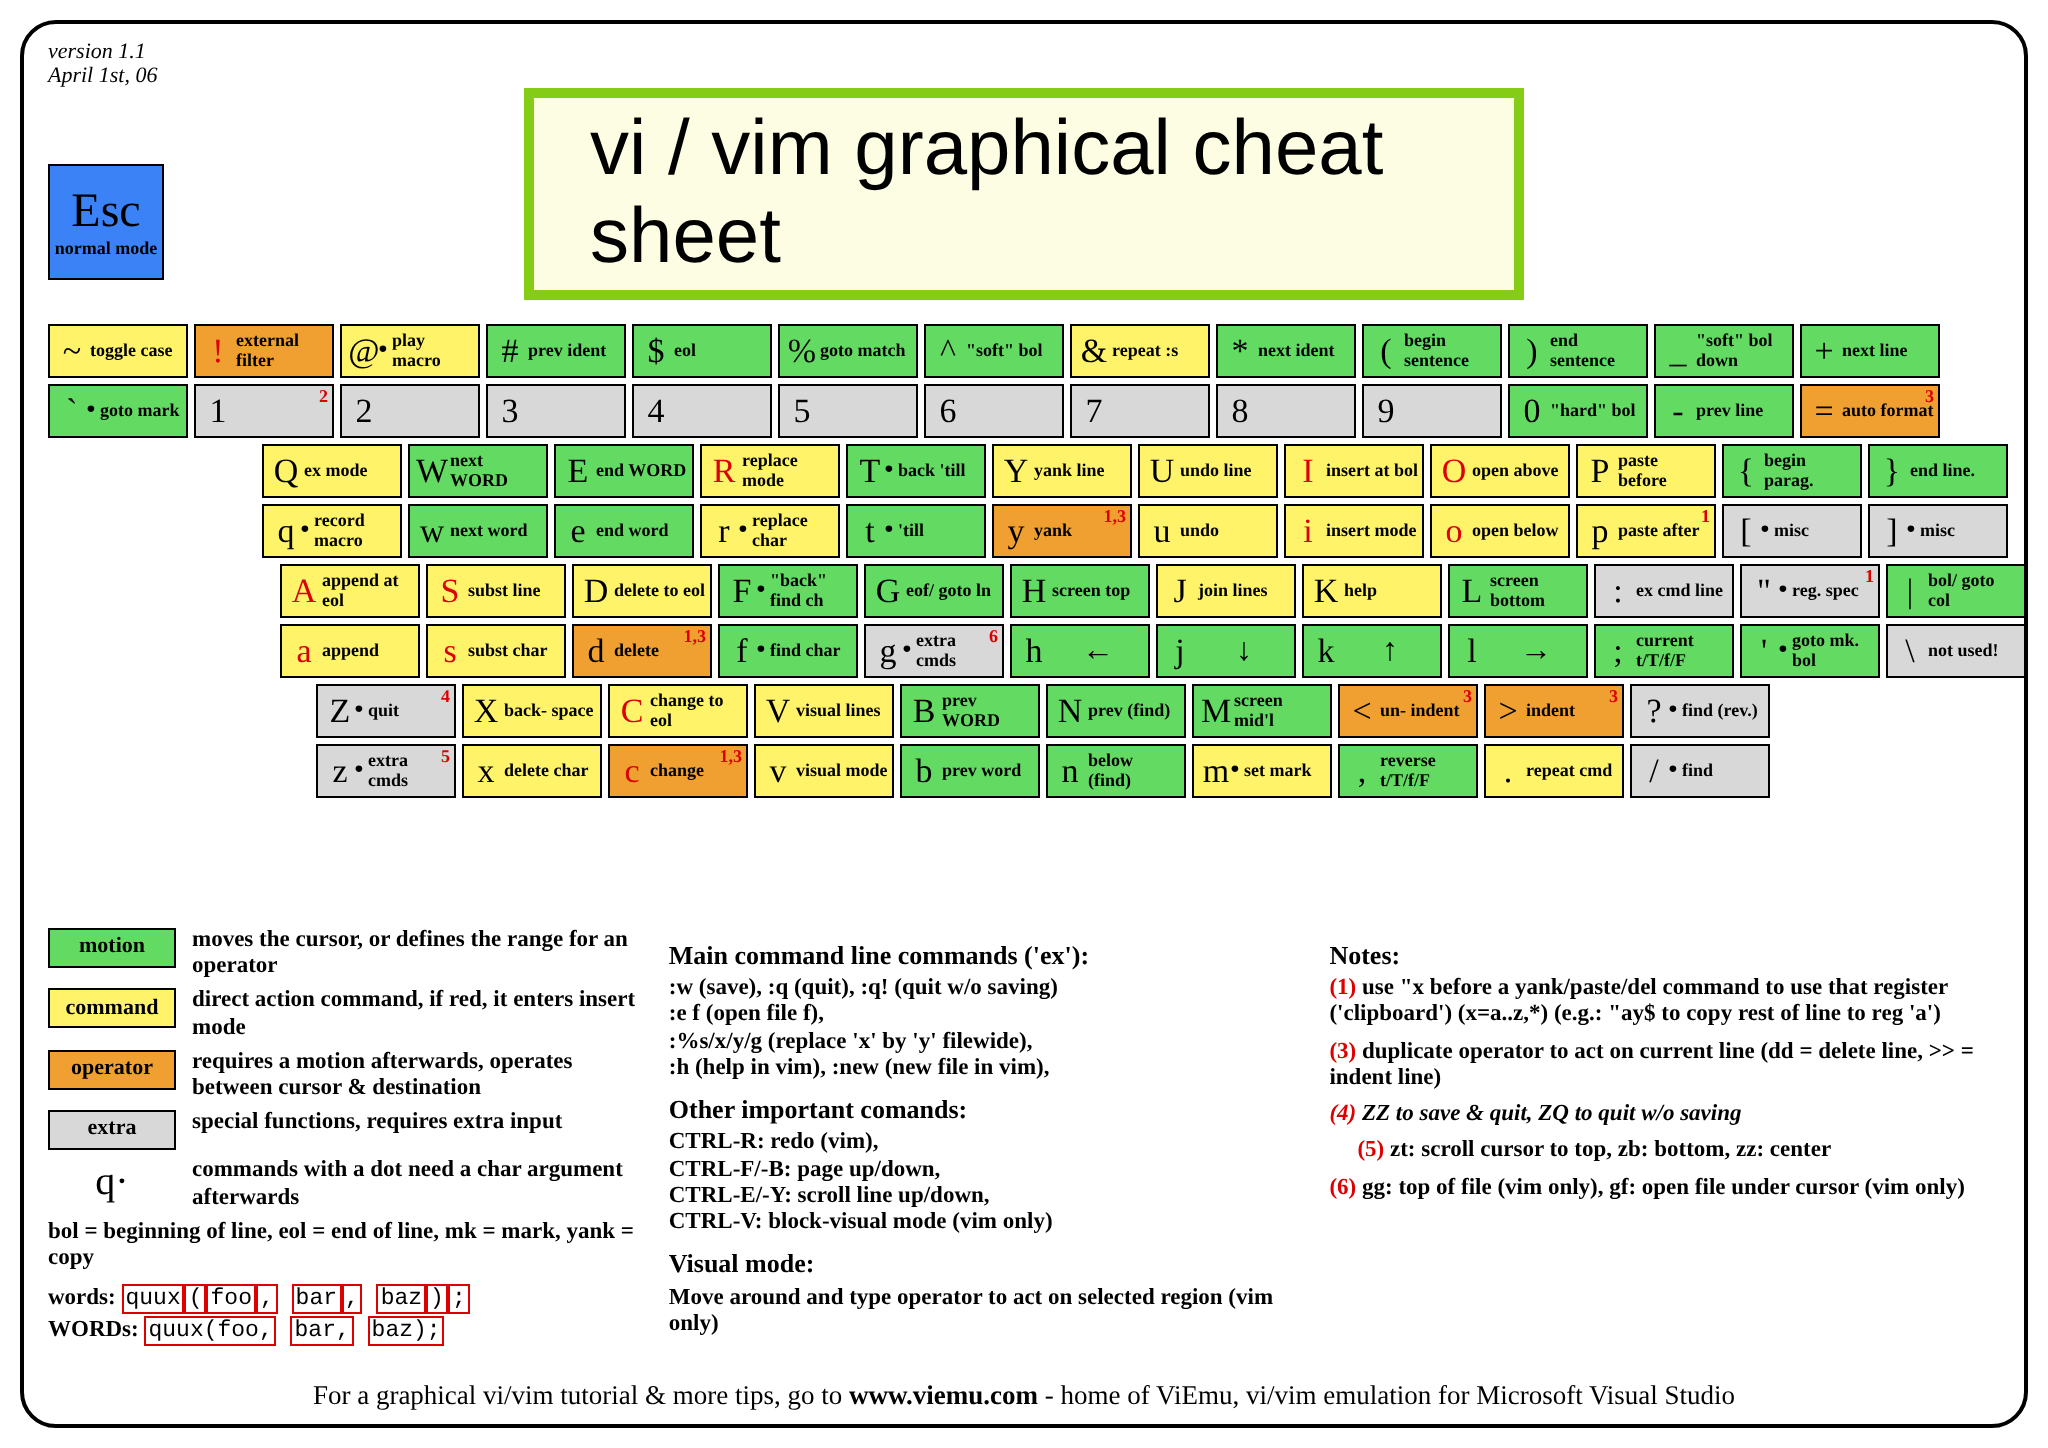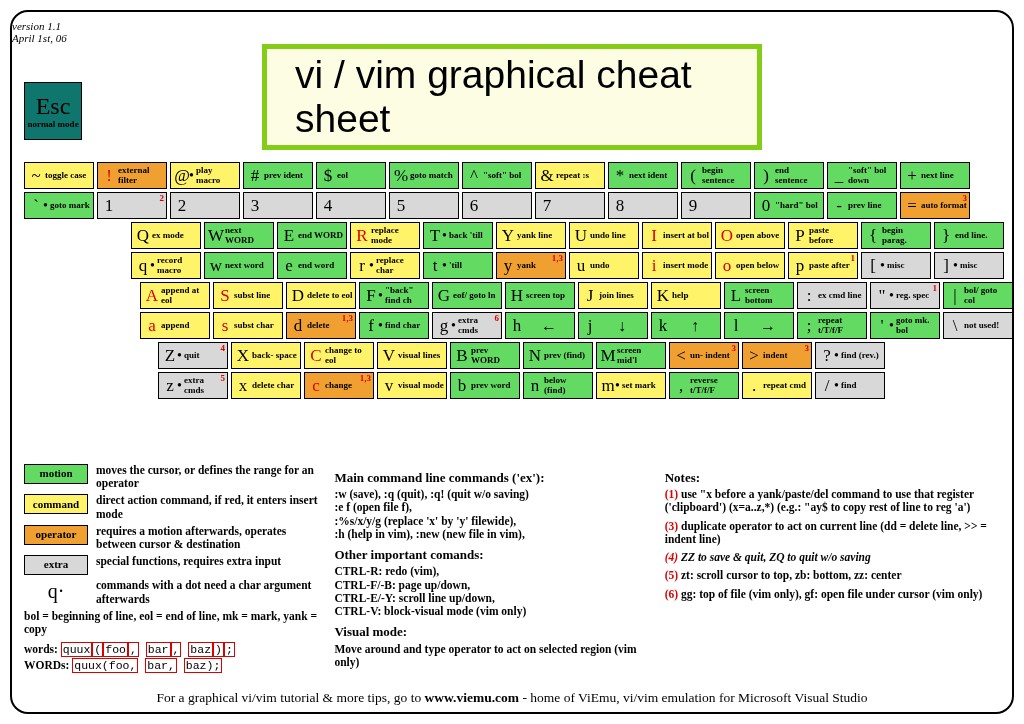--- a/index.html
+++ b/index.html
@@ -1,20 +1,20 @@
 <!DOCTYPE html>
 <html><head>
 <meta charset="utf-8">
 <style>
 * { box-sizing: border-box; margin: 0; padding: 0; }
 body { font-family: Georgia, 'Times New Roman', serif; background: #fff; width: 1024px; height: 724px; position: relative; }
-.page { width: 1004px; height: 704px; margin: 10px; border: 2.5px solid #000; border-radius: 18px; position: relative; padding: 8px 0; }
+.page { width: 1004px; height: 704px; margin: 10px; border: 2.5px solid #000; border-radius: 18px; position: relative; padding: 8px 12px; }
 .version { font-style: italic; font-size: 11px; line-height: 1.1; font-family: Georgia, serif; }
 .title-box { position: absolute; top: 32px; left: 50%; transform: translateX(-50%); background: #fdfde4; border: 5px solid #84cc16; padding: 4px 28px; font-size: 39px; font-family: Liberation Sans, sans-serif; }
-.esc-key { position: absolute; top: 70px; left: 12px; width: 58px; height: 58px; background: #0f766e; border: 1.5px solid #000; display: flex; flex-direction: column; align-items: center; justify-content: center; }
+.esc-key { position: absolute; top: 70px; left: 12px; width: 58px; height: 58px; background: #3b82f6; border: 1.5px solid #000; display: flex; flex-direction: column; align-items: center; justify-content: center; }
 .esc-key .big { font-size: 24px; font-family: Georgia, serif; }
 .esc-key .small { font-size: 9px; font-weight: bold; text-align: center; line-height: 1; }
 
 .kb { position: absolute; left: 12px; top: 150px; width: 980px; }
 .row { display: flex; gap: 3px; margin-bottom: 3px; }
 .row1 { margin-left: 0; }
 .row2 { margin-left: 107px; }
 .row3 { margin-left: 116px; }
 .row4 { margin-left: 134px; }
 
@@ -420,21 +420,21 @@
             <span class="arrow">→</span>
           </div>
         </div>
         <div class="keycol">
           <div class="key extra">
             <span class="sym">:</span>
             <span class="lbl">ex cmd line</span>
           </div>
           <div class="key motion">
             <span class="sym">;</span>
-            <span class="lbl">repeat t/T/f/F</span>
+            <span class="lbl">current t/T/f/F</span>
           </div>
         </div>
         <div class="keycol">
           <div class="key extra">
             <span class="sym">"</span>
             <span class="dot">•</span>
             <span class="lbl">reg. spec</span>
             <span class="sup">1</span>
           </div>
           <div class="key motion">
@@ -617,21 +617,21 @@
       <div class="heading">Visual mode:</div>
       <div class="legend-text" style="white-space:pre-line">Move around and type operator to act on selected region (vim only)</div>
     </div>
 
     <div class="col col3">
       <div class="heading">Notes:</div>
       <div id="notes">
           <div class="legend-text" style="margin-bottom: 5px;"><span class="note-num">(1)</span> use "x before a yank/paste/del command to use that register ('clipboard') (x=a..z,*) (e.g.: "ay$ to copy rest of line to reg 'a')</div>
           <div class="legend-text" style="margin-bottom: 5px;"><span class="note-num">(3)</span> duplicate operator to act on current line (dd = delete line, &gt;&gt; = indent line)</div>
           <div class="legend-text" style="margin-bottom: 5px; font-style: italic;"><span class="note-num">(4)</span> ZZ to save &amp; quit, ZQ to quit w/o saving</div>
-          <div class="legend-text" style="margin-bottom: 5px;"><span class="note-num">(5)</span> zt: scroll cursor to top, zb: bottom, zz: center</div>
+          <div class="legend-text" style="margin-bottom: 5px; margin-left: 14px;"><span class="note-num">(5)</span> zt: scroll cursor to top, zb: bottom, zz: center</div>
           <div class="legend-text" style="margin-bottom: 5px;"><span class="note-num">(6)</span> gg: top of file (vim only), gf: open file under cursor (vim only)</div>
         </div>
     </div>
   </div>
 
   <div class="footer">
     <span>For a graphical vi/vim tutorial &amp; more tips, go to  </span><b>www.viemu.com</b><span>  - home of ViEmu, vi/vim emulation for Microsoft Visual Studio</span>
   </div>
 </div>
 

